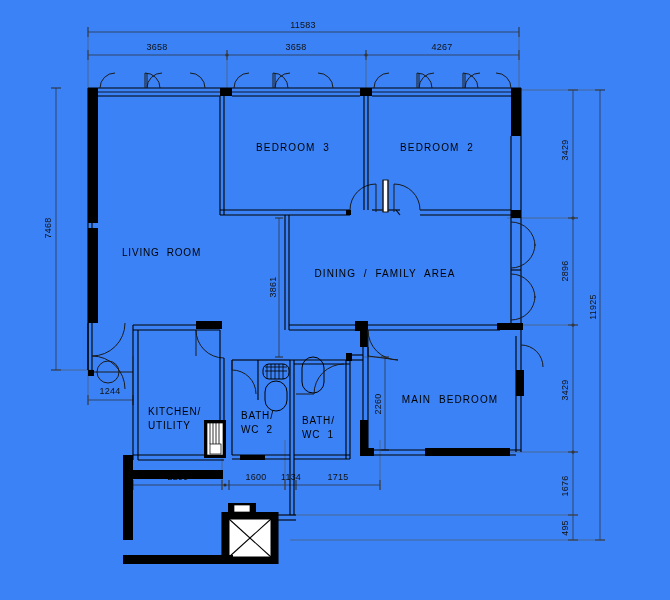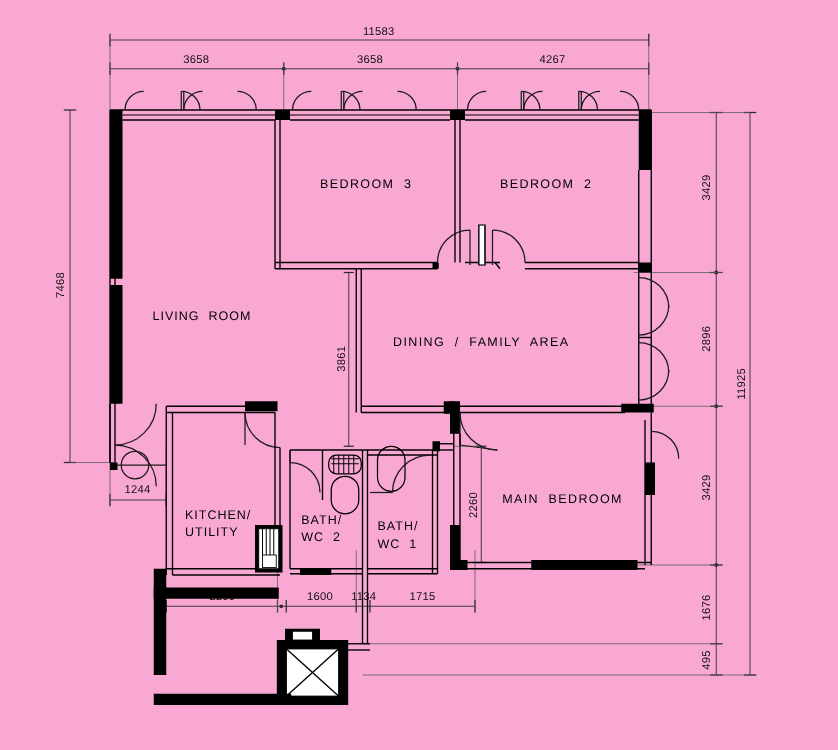--- a/index.html
+++ b/index.html
@@ -11,21 +11,21 @@
   body {
     width: 670px;
     height: 600px;
     overflow: hidden;
     font-family: "Liberation Sans", sans-serif;
   }
   #plan-root {
     position: relative;
     width: 670px;
     height: 600px;
-    background: #f9a8d4;
+    background: #3b82f6;
   }
   svg#floorplan {
     display: block;
     width: 670px;
     height: 600px;
   }
   .wall-thick { fill: #000000; stroke: none; }
   .wall-line { fill: none; stroke: #000000; stroke-width: 1.1; }
   .wall-line-thin { fill: none; stroke: #000000; stroke-width: 0.8; }
   .swing { fill: none; stroke: #1a1a1a; stroke-width: 1.0; }

